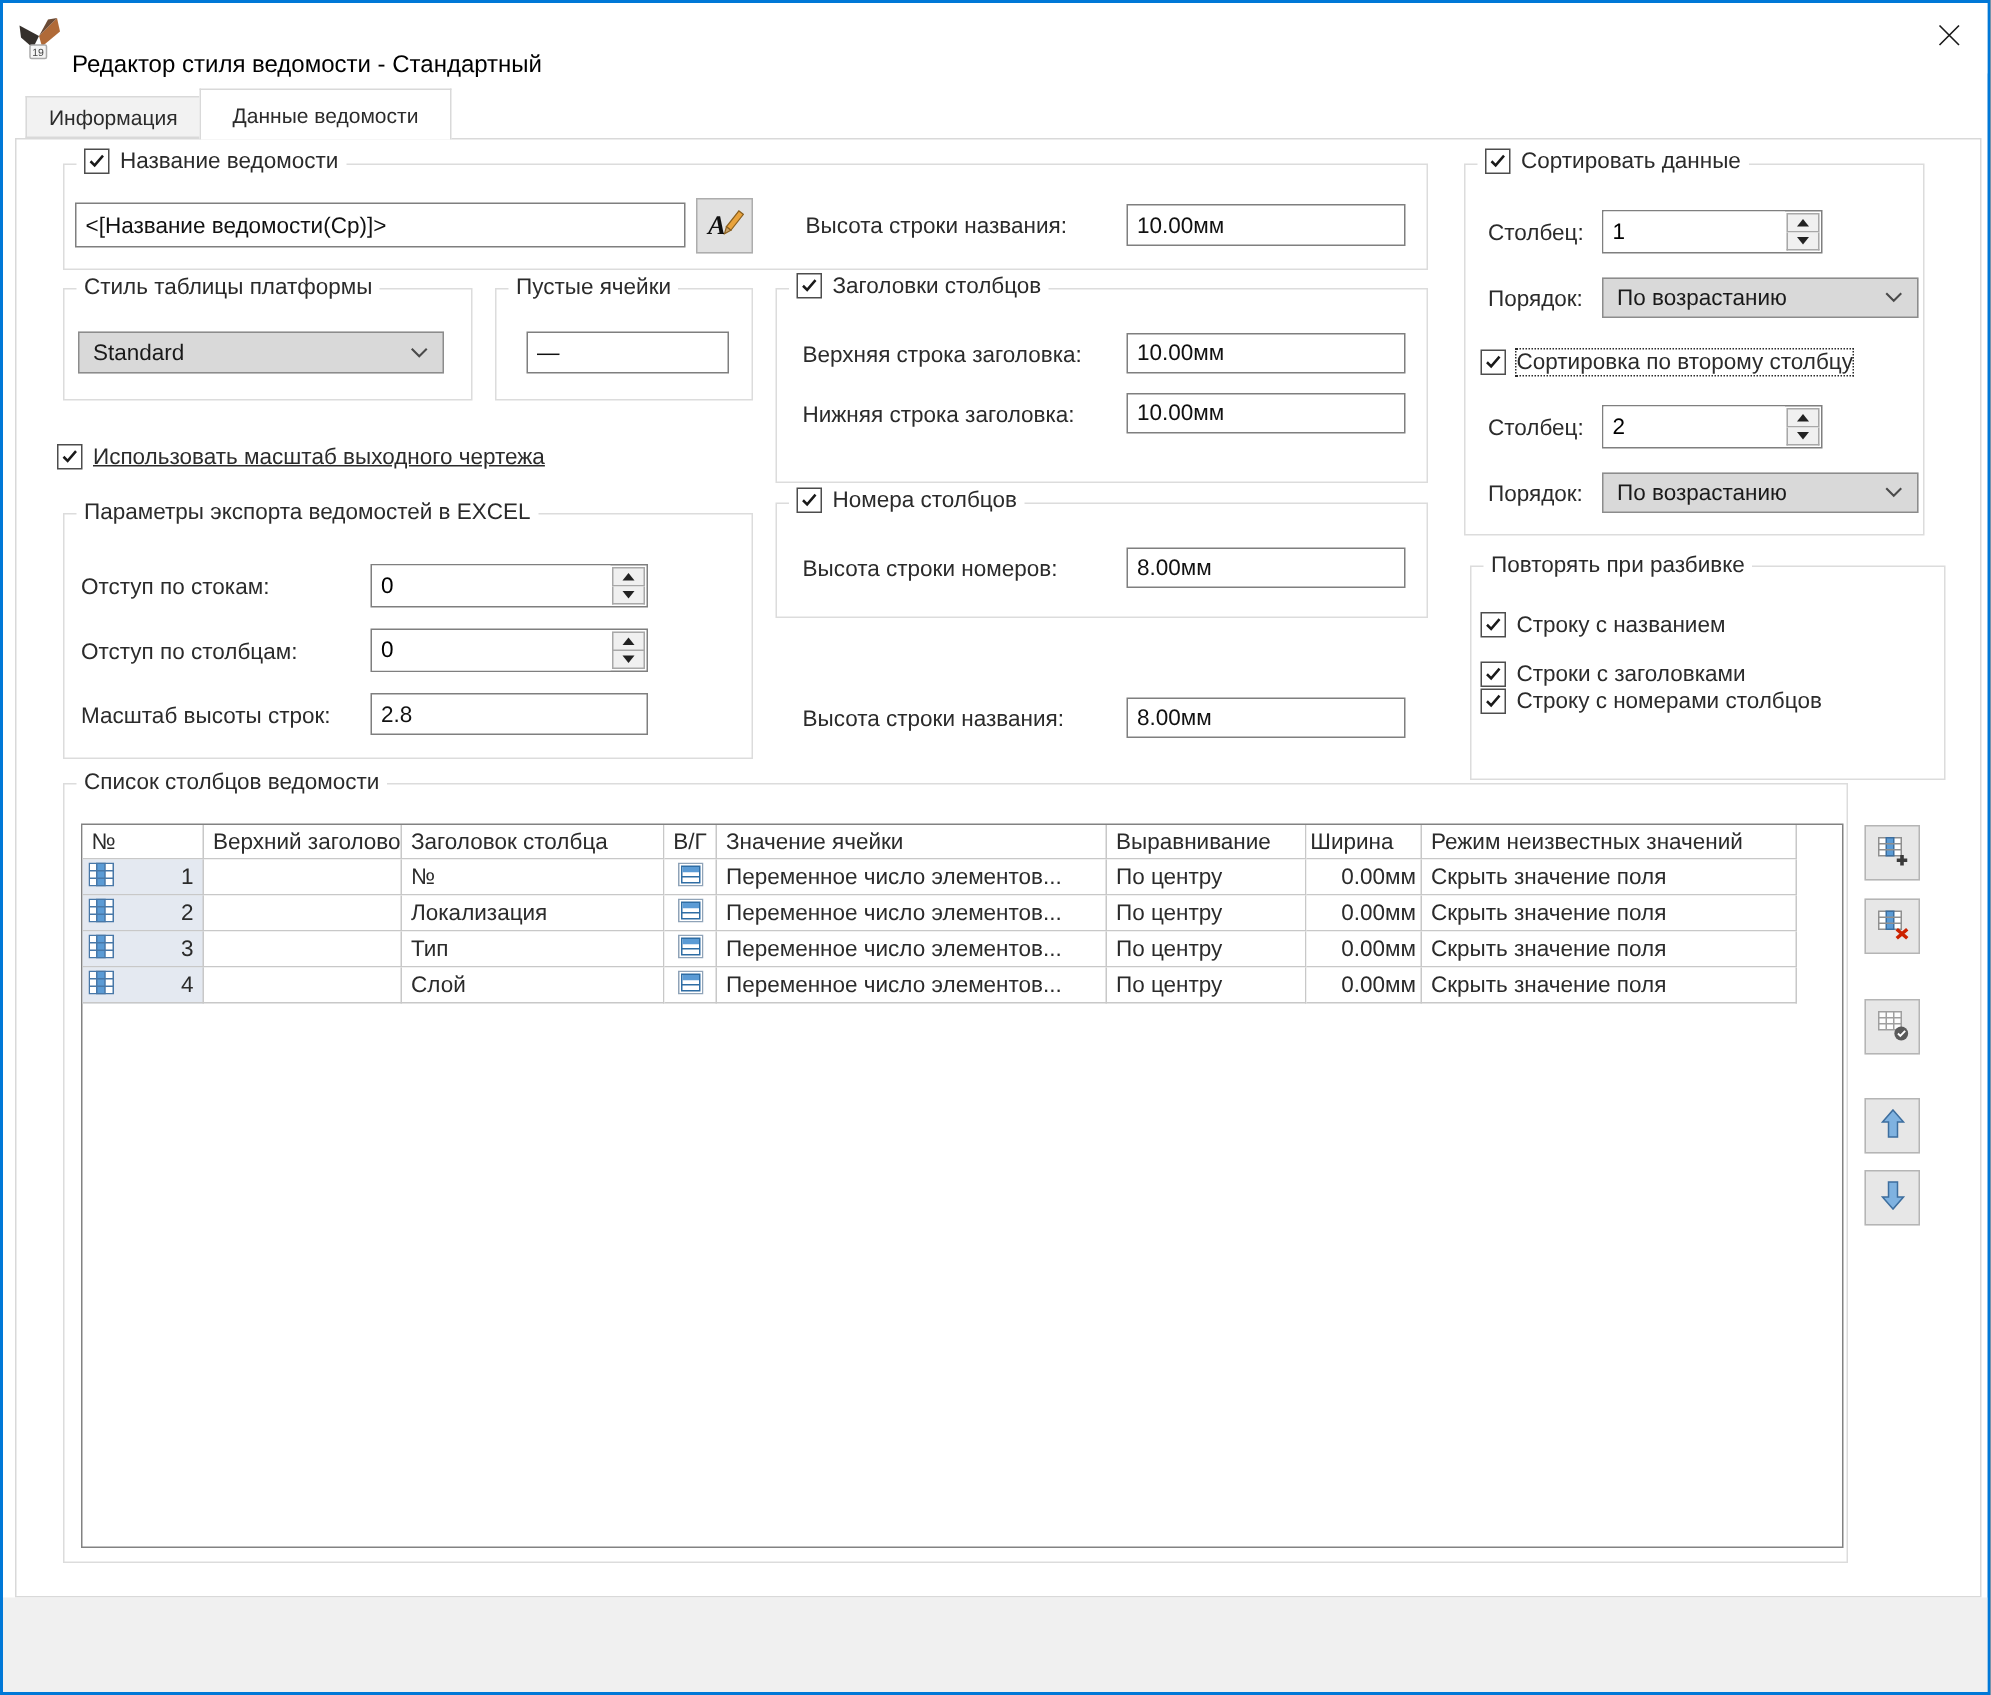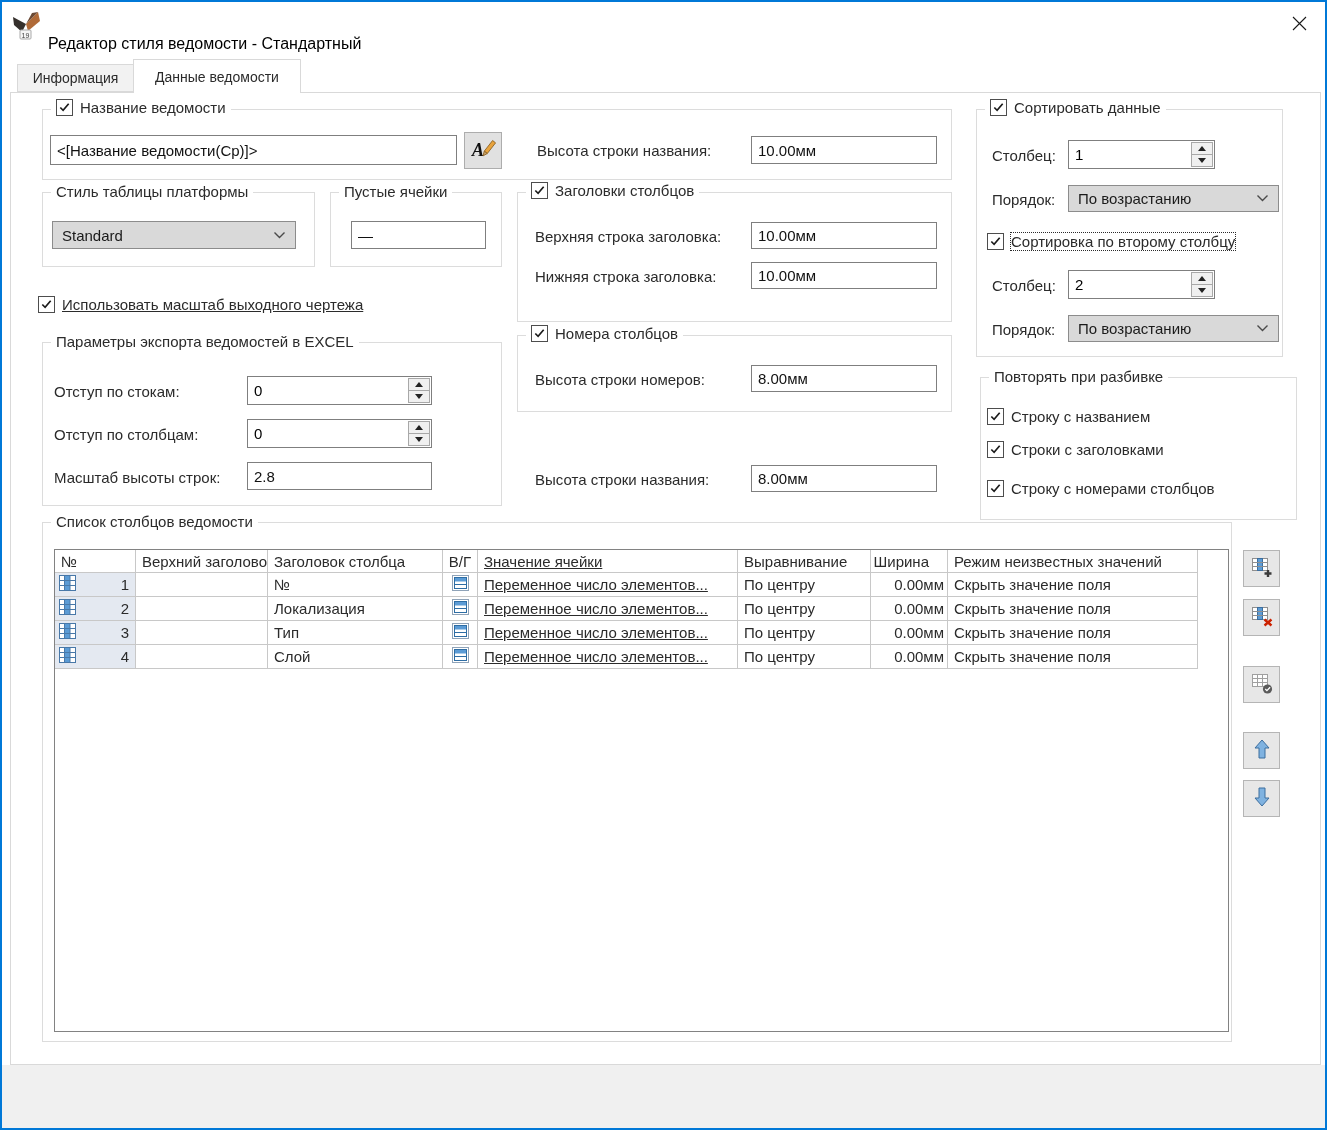--- a/index.html
+++ b/index.html
@@ -41,21 +41,21 @@
   .fontbtn { position:absolute; background:#e1e1e1; border:1px solid #adadad; display:flex; align-items:center; justify-content:center; cursor:pointer; }
   .focus-dotted { outline:1px dotted #2b2b2b; }
   
   .grid-outer { position:absolute; left:52px; top:547px; width:1175px; height:483px; border:1px solid #828282; background:#fff; overflow:hidden; }
   .trow { display:flex; width:1143px; }
   .trow-h { height:23px; }
   .trow-d { height:24px; }
   .tcell { border-right:1px solid #c8c8c8; border-bottom:1px solid #c8c8c8; display:flex; align-items:center; font-size:15px; padding:0 6px; white-space:nowrap; overflow:hidden; background:#fff; }
   .trow-h .tcell { border-bottom:1px solid #c8c8c8; }
   .c0{width:81px;} .c1{width:132px;} .c2{width:175px;} .c3{width:35px; justify-content:center; padding:0;}
-  .c4{width:260px;text-decoration:underline;} .c5{width:133px;} .c6{width:77px;} .c7{width:250px; border-right:1px solid #c8c8c8;}
+  .c4{width:260px;} .c5{width:133px;} .c6{width:77px;} .c7{width:250px; border-right:1px solid #c8c8c8;}
   .trow-h .c6 { justify-content:flex-end; padding-right:18px; }
   .trow-d .c6 { justify-content:flex-end; padding-right:3px; }
   .rowhead { background:#e4e9f1; justify-content:space-between; padding:0 6px 0 4px; }
   .rowhead .rnum { font-size:15px; }
   .sidebtn { position:absolute; left:1241px; width:37px; height:37px; background:#e7e7e7; border:1px solid #b5b5b5; display:flex; align-items:center; justify-content:center; cursor:pointer; }
 </style>
 </head>
 <body>
 
 <div id="dialog">
@@ -282,21 +282,21 @@
     <span>Строку с названием</span>
   </div>
   <div class="cbrow" style="left:985px; top:439px;">
     <span class="cbx">
       <svg width="13" height="13" viewBox="0 0 14 14">
           <path d="M2.5 7 L5.5 10 L11.5 3" stroke="#1a1a1a" stroke-width="1.8" fill="none"></path>
         </svg>
     </span>
     <span>Строки с заголовками</span>
   </div>
-  <div class="cbrow" style="left:985px; top:478px;">
+  <div class="cbrow" style="left:985px; top:457px;">
     <span class="cbx">
       <svg width="13" height="13" viewBox="0 0 14 14">
           <path d="M2.5 7 L5.5 10 L11.5 3" stroke="#1a1a1a" stroke-width="1.8" fill="none"></path>
         </svg>
     </span>
     <span>Строку с номерами столбцов</span>
   </div>
 
   <div class="gbox" style="left:40px; top:520px; width:1190px; height:520px;">
     <div class="legend">

